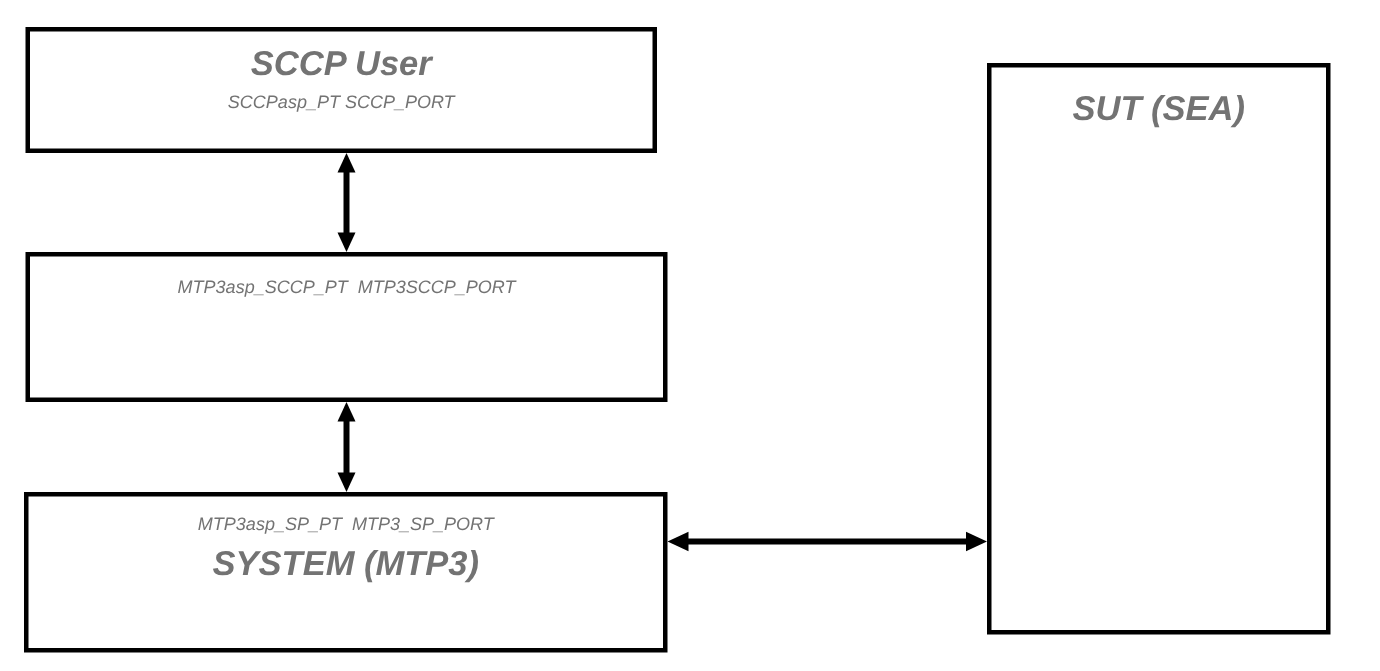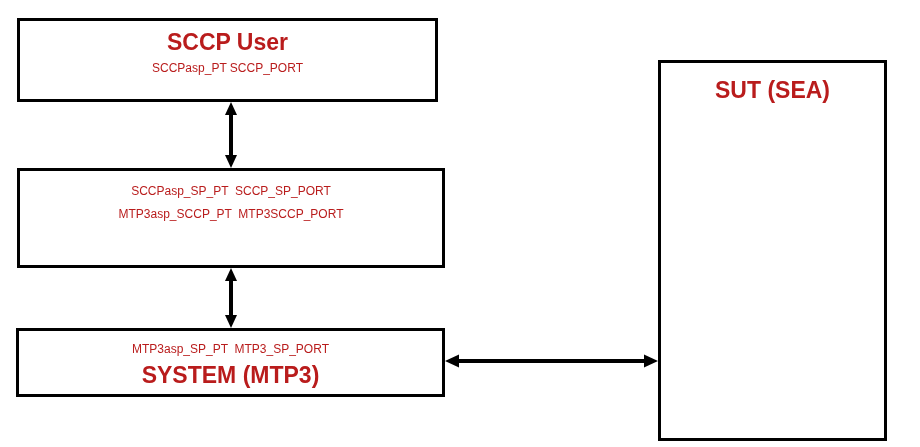--- a/index.html
+++ b/index.html
@@ -5,23 +5,24 @@
   html, body {
     margin: 0;
     padding: 0;
     background: #ffffff;
   }
   .canvas {
     position: relative;
     width: 920px;
     height: 447px;
     background: #ffffff;
-    color: #b91c1c;
+    color: #737373;
     font-family: "Liberation Sans", sans-serif;
     overflow: hidden;
+    font-style: italic;
   }
   .dbox {
     position: absolute;
     box-sizing: border-box;
     border: 3px solid #000000;
     background: #ffffff;
     text-align: center;
   }
   .box-title {
     font-weight: bold;
@@ -29,43 +30,42 @@
     line-height: 29px;
     white-space: pre;
   }
   .box-label {
     font-size: 12px;
     line-height: 23px;
     white-space: pre;
   }
   #box-sccp-user { left: 17px;  top: 18px;  width: 421px; height: 84px;  padding-top: 7px; }
   #box-sccp      { left: 17px;  top: 168px; width: 428px; height: 100px; padding-top: 9px; }
-  #box-system    { left: 16px;  top: 328px; width: 429px; height: 69px;  padding-top: 7px; }
-  #box-sut       { left: 658px; top: 42px;  width: 229px; height: 381px; padding-top: 13px; margin-top: 18px; }
+  #box-system    { left: 16px;  top: 328px; width: 429px; height: 107px;  padding-top: 7px; }
+  #box-sut       { left: 658px; top: 42px;  width: 229px; height: 381px; padding-top: 13px; }
   .arrows {
     position: absolute;
     left: 0;
     top: 0;
     width: 920px;
     height: 447px;
     pointer-events: none;
   }
 </style>
 </head>
 <body>
 
 <div class="canvas">
 
   <div class="dbox" id="box-sccp-user">
     <div class="box-title">SCCP User</div>
     <div class="box-label">SCCPasp_PT SCCP_PORT</div>
   </div>
 
   <div class="dbox" id="box-sccp">
-    <div class="box-label">SCCPasp_SP_PT  SCCP_SP_PORT</div>
     <div class="box-label">MTP3asp_SCCP_PT  MTP3SCCP_PORT</div>
   </div>
 
   <div class="dbox" id="box-system">
     <div class="box-label">MTP3asp_SP_PT  MTP3_SP_PORT</div>
     <div class="box-title">SYSTEM (MTP3)</div>
   </div>
 
   <div class="dbox" id="box-sut">
     <div class="box-title">SUT (SEA)</div>

